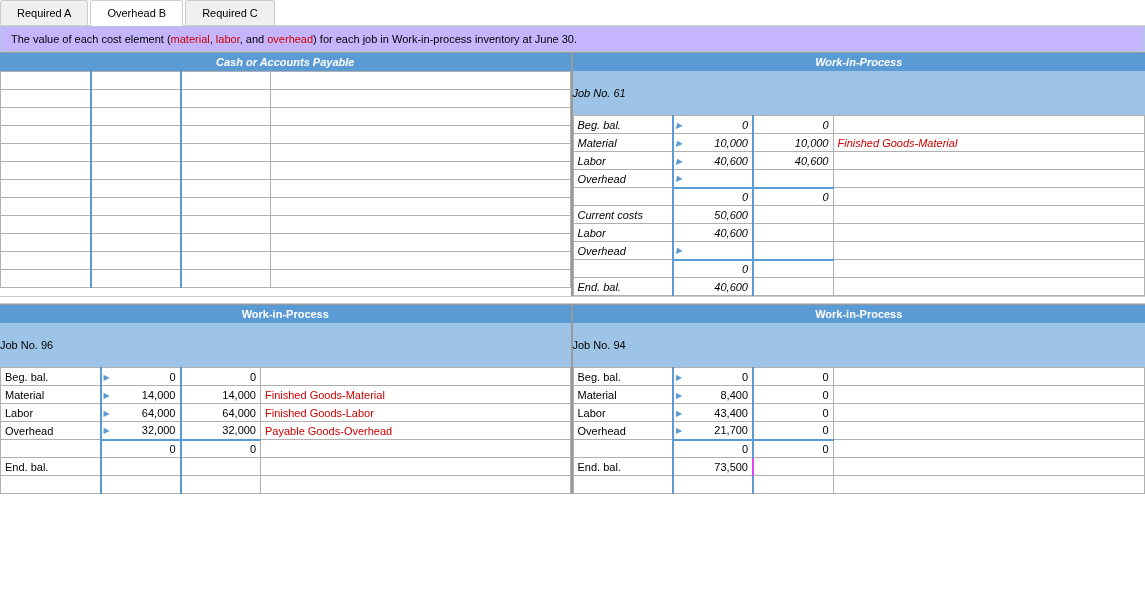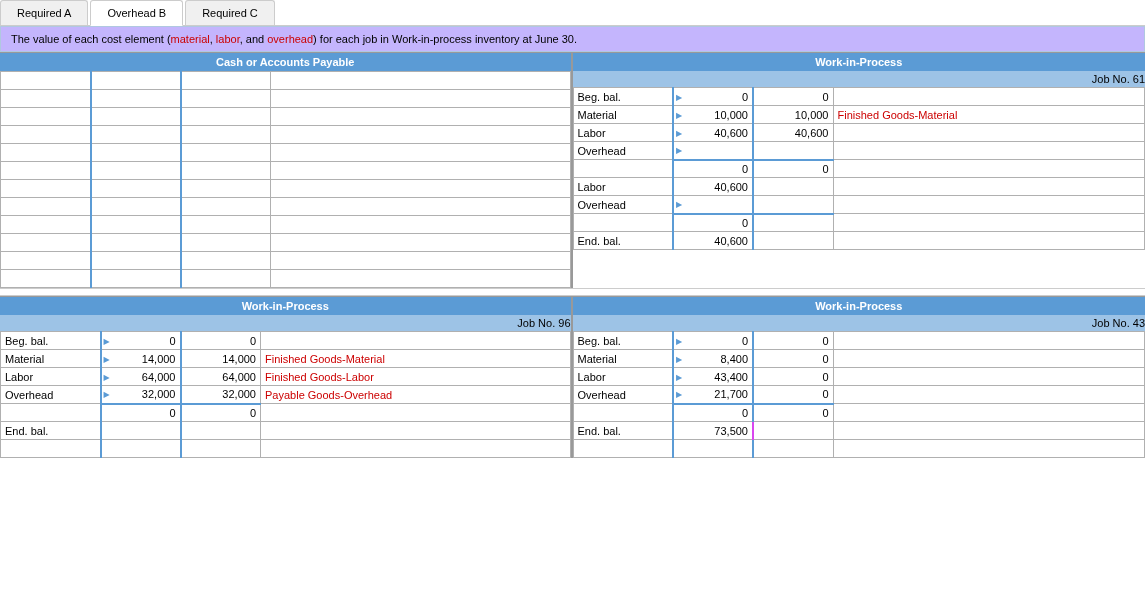--- a/index.html
+++ b/index.html
@@ -23,40 +23,41 @@
       padding: 6px 10px;
       margin: 0;
       font-size: 11px;
     }
     .info-bar span.highlight { color: #cc0000; }
 
     .main-grid {
       display: grid;
       grid-template-columns: 1fr 1fr;
       border-top: 1px solid #999;
+      font-style: italic;
     }
 
     .ledger-section {
       border-right: 2px solid #999;
     }
     .ledger-section:last-child { border-right: none; }
 
     .ledger-title {
       background: #5b9bd5;
       color: #fff;
       text-align: center;
       padding: 3px 0;
       font-weight: bold;
       font-size: 11px;
     }
     .ledger-subtitle {
       background: #9dc3e6;
       color: #000;
-      text-align: right;
-      padding: 2px 0;
+      text-align: left;
+      padding: 16px 0;
       font-size: 11px;
     }
 
     .ledger-table {
       width: 100%;
       border-collapse: collapse;
     }
     .ledger-table td {
       border: 1px solid #b0b0b0;
       padding: 1px 4px;
@@ -223,20 +224,26 @@
           <td></td>
         </tr>
 
         <tr>
           <td style="border-right:2px solid #5b9bd5"></td>
           <td style="text-align:right;border-right:2px solid #5b9bd5;border-top:2px solid #5b9bd5">0</td>
           <td style="text-align:right;border-top:2px solid #5b9bd5">0</td>
           <td></td>
         </tr>
 
+        <tr>
+          <td style="border-right:2px solid #5b9bd5">Current costs</td>
+          <td style="text-align:right;border-right:2px solid #5b9bd5">50,600</td>
+          <td style="text-align:right"></td>
+          <td></td>
+        </tr>
 
         <tr>
           <td style="border-right:2px solid #5b9bd5">Labor</td>
           <td style="text-align:right;border-right:2px solid #5b9bd5">40,600</td>
           <td style="text-align:right"></td>
           <td></td>
         </tr>
 
         <tr>
           <td style="border-right:2px solid #5b9bd5">Overhead</td>
@@ -319,21 +326,21 @@
           <td style="text-align:right;border-right:2px solid #5b9bd5"></td>
           <td style="text-align:right"></td>
           <td></td>
         </tr>
       </tbody>
     </table>
   </div>
 
   <div class="ledger-section">
     <div class="ledger-title">Work-in-Process</div>
-    <div class="ledger-subtitle">Job No. 43</div>
+    <div class="ledger-subtitle">Job No. 94</div>
     <table class="ledger-table">
       <colgroup>
         <col style="width:100px">
         <col style="width:80px">
         <col style="width:80px">
         <col>
       </colgroup>
       <tbody>
         <tr>
           <td style="border-right:2px solid #5b9bd5">Beg. bal.</td>

